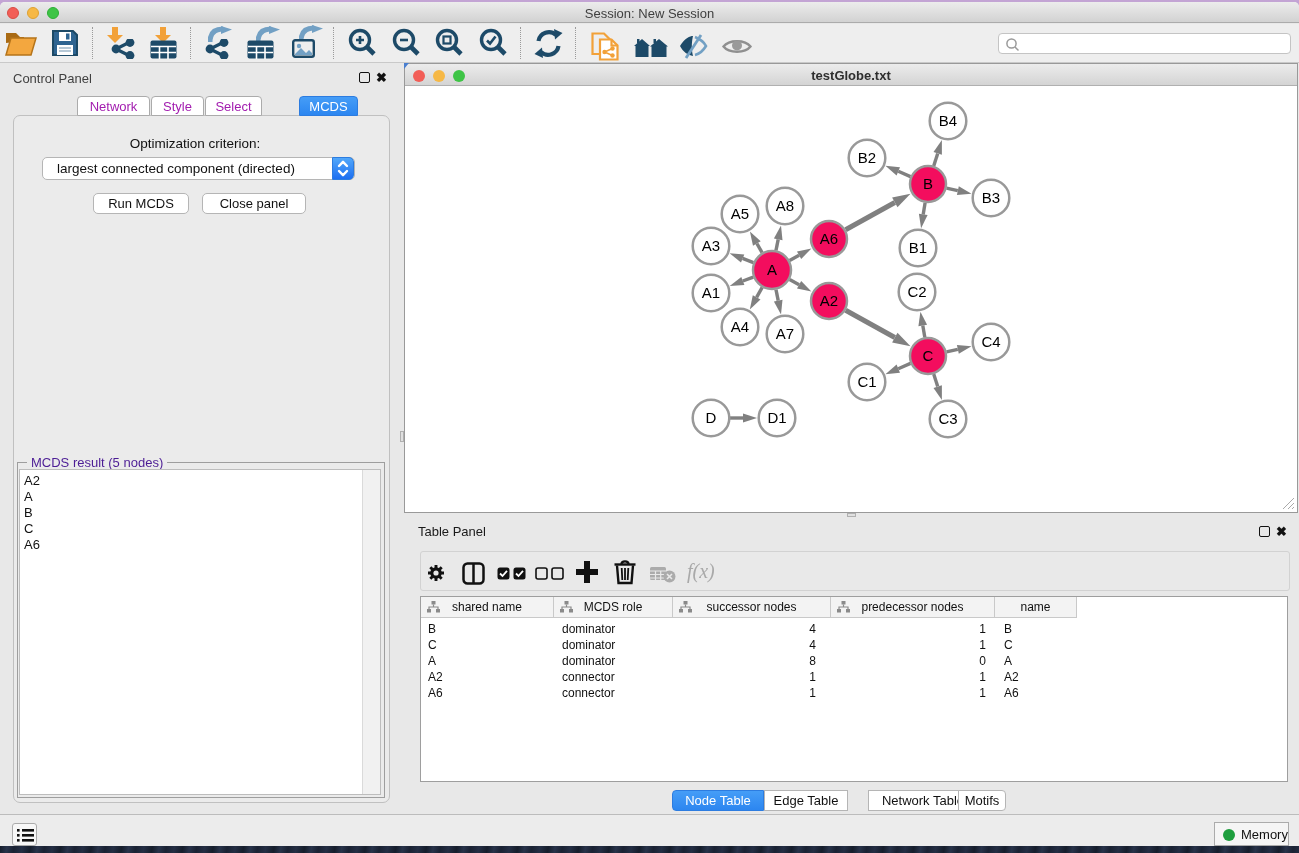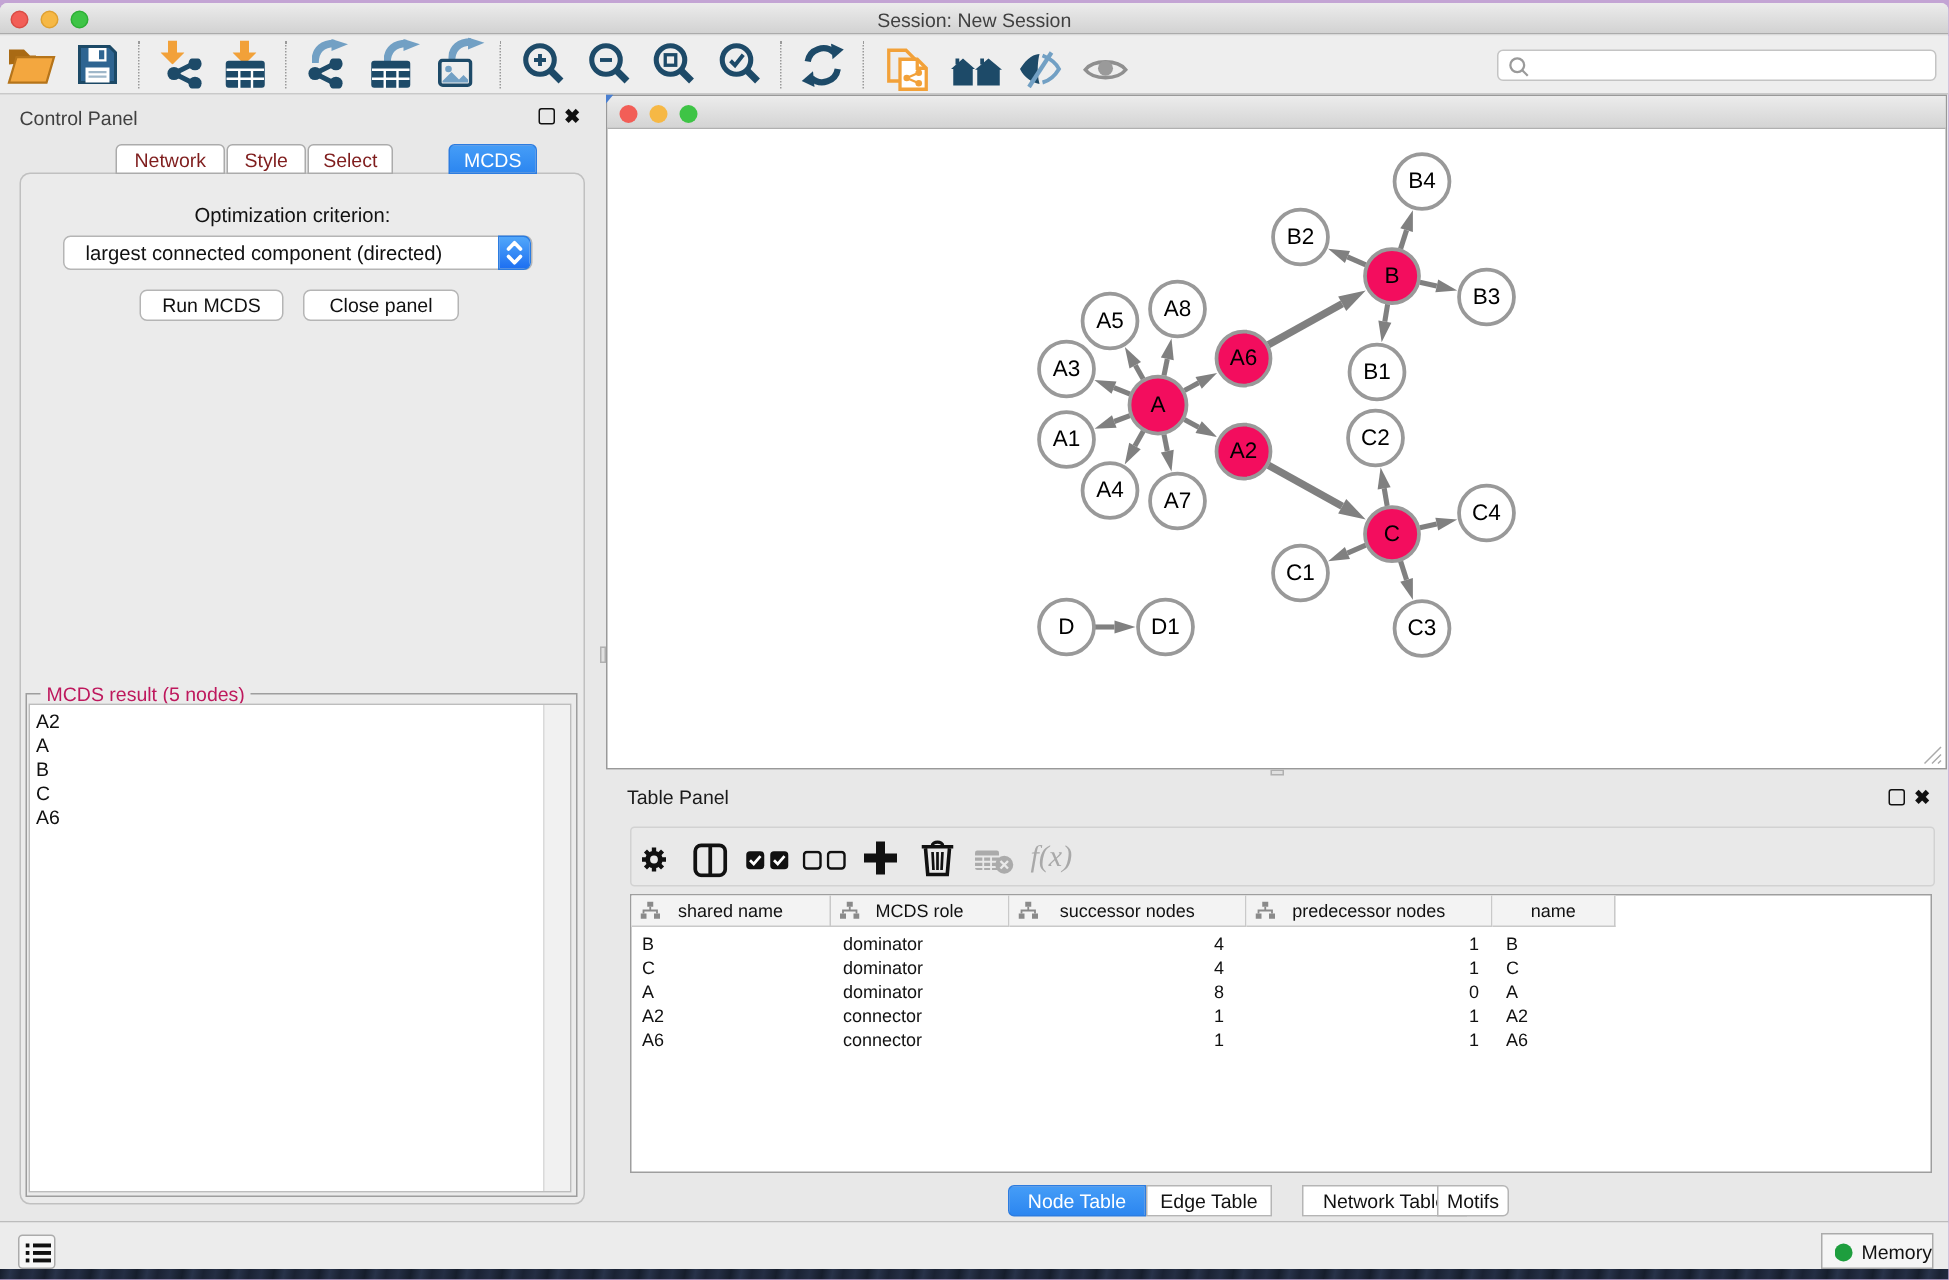--- a/index.html
+++ b/index.html
@@ -12,30 +12,30 @@
 #titlebar .t2 { left:27px; background:#f6b845; border:0.5px solid #dfa131; }
 #titlebar .t3 { left:47px; background:#3ec446; border:0.5px solid #2daf35; }
 #title { position:absolute; top:4px; left:0; width:100%; text-align:center; font-size:13px; color:#404040; }
 #toolbar { position:absolute; left:0; top:24px; width:1299px; height:39px; background:#eeeeee; border-bottom:1px solid #c9c9c9; }
 .sep { position:absolute; top:3px; height:32px; width:1px; border-left:1px dotted #9a9a9a; }
 #searchbox { position:absolute; left:998px; top:9px; width:293px; height:21px; background:#fff; border:1px solid #c4c4c4; border-radius:4px; }
 
 #cp-title { position:absolute; left:13px; top:71px; font-size:13px; color:#404040; }
 #cp-float { position:absolute; left:359px; top:72px; width:11px; height:11px; border:1.5px solid #111; border-radius:2px; }
 #cp-close { position:absolute; left:376px; top:70px; font-size:13px; font-weight:bold; color:#111; }
-.tab { position:absolute; top:96px; height:20px; border:1px solid #ababab; background:#fff; font-size:13px; color:#7f1d1d; text-align:center; line-height:19px; border-radius:4px 4px 0 0; }
+.tab { position:absolute; top:96px; height:20px; border:1px solid #ababab; background:#fff; font-size:13px; color:#a21caf; text-align:center; line-height:19px; border-radius:4px 4px 0 0; }
 .tabsel { background:linear-gradient(#459df7,#2c86f0); color:#fff; border-color:#2c7ce0;margin-left:36px; }
 #cp-panel { position:absolute; left:13px; top:115px; width:377px; height:688px; border:1px solid #c0c0c0; border-radius:7px; background:#ebebeb; }
 #optlabel { position:absolute; left:0px; top:136px; width:390px; text-align:center; font-size:13.5px; color:#111; }
 #dropdown { position:absolute; left:42px; top:157px; width:313px; height:23px; background:#fff; border:1px solid #b5b5b5; border-radius:5px; }
 #dropdown .txt { position:absolute; left:14px; top:3px; font-size:13.5px; color:#111; }
 #dropdown .cap { position:absolute; right:0px; top:-1px; width:22px; height:23px; background:linear-gradient(#51a7fa,#1d6ff1); border-radius:0 5px 5px 0; border:1px solid #2c7ce0; }
 .btn { position:absolute; height:21px; background:#fff; border:1px solid #b5b5b5; border-radius:5px; font-size:13px; color:#111; text-align:center; line-height:19px; }
 #mcds-group { position:absolute; left:17px; top:462px; width:368px; height:336px; border:1px solid #9e9e9e; }
-#mcds-label { position:absolute; left:27px; top:455px; background:#ebebeb; padding:0 4px; font-size:13px; color:#be185d; }
+#mcds-label { position:absolute; left:27px; top:455px; background:#ebebeb; padding:0 4px; font-size:13px; color:#4c1d95; }
 #mcds-list { position:absolute; left:19px; top:469px; width:362px; height:326px; background:#fff; border:1px solid #bdbdbd; font-size:13px; color:#111; line-height:16px; padding:3px 0 0 4px; }
 #mcds-scroll { position:absolute; left:342px; top:0px; width:18px; height:324px; background:#f1f1f1; border-left:1px solid #dadada; }
 
 #netwin { position:absolute; left:404px; top:63px; width:894px; height:450px; background:#fff; border:1px solid #999; }
 #nettitle { position:absolute; left:0; top:0; width:100%; height:22px; background:linear-gradient(#ececec,#d4d4d4); border-bottom:1px solid #b0b0b0; }
 #nettitle .t1 { top:6px; left:8px; background:#f25e57; }
 #nettitle .t2 { top:6px; left:28px; background:#f6b845; }
 #nettitle .t3 { top:6px; left:48px; background:#3ec446; }
 #nettitle .txt { position:absolute; top:4px; width:100%; text-align:center; font-size:13px; font-weight:bold; color:#2e2e2e; }
 #graph { position:absolute; left:0; top:23px; transform:translateZ(0); }
@@ -224,20 +224,21 @@
 <div class="btn" style="left:202px; top:193px; width:104px;">Close panel</div>
 <div id="mcds-group"></div>
 <div id="mcds-label">MCDS result (5 nodes)</div>
 <div id="mcds-list">A2<br>A<br>B<br>C<br>A6<div id="mcds-scroll"></div></div>
 
 <div id="netwin">
   <div id="nettitle">
       <div class="tl t1"></div>
       <div class="tl t2"></div>
       <div class="tl t3"></div>
+      <div class="txt">testGlobe.txt</div>
     </div>
   <svg id="graph" width="892" height="426" viewBox="0 0 892 426">
     <g id="edges">
         <line x1="348.3" y1="190.1" x2="337.8" y2="194.0" stroke-width="3.4"></line>
         <polygon points="324.7,198.9 336.3,189.9 339.4,198.1"></polygon>
         <line x1="348.4" y1="175.7" x2="337.6" y2="171.4" stroke-width="3.4"></line>
         <polygon points="324.6,166.3 339.3,167.4 336.0,175.5"></polygon>
         <line x1="357.1" y1="165.6" x2="351.9" y2="156.5" stroke-width="3.4"></line>
         <polygon points="344.9,144.4 355.7,154.3 348.0,158.7"></polygon>
         <line x1="371.0" y1="163.4" x2="373.2" y2="152.3" stroke-width="3.4"></line>

